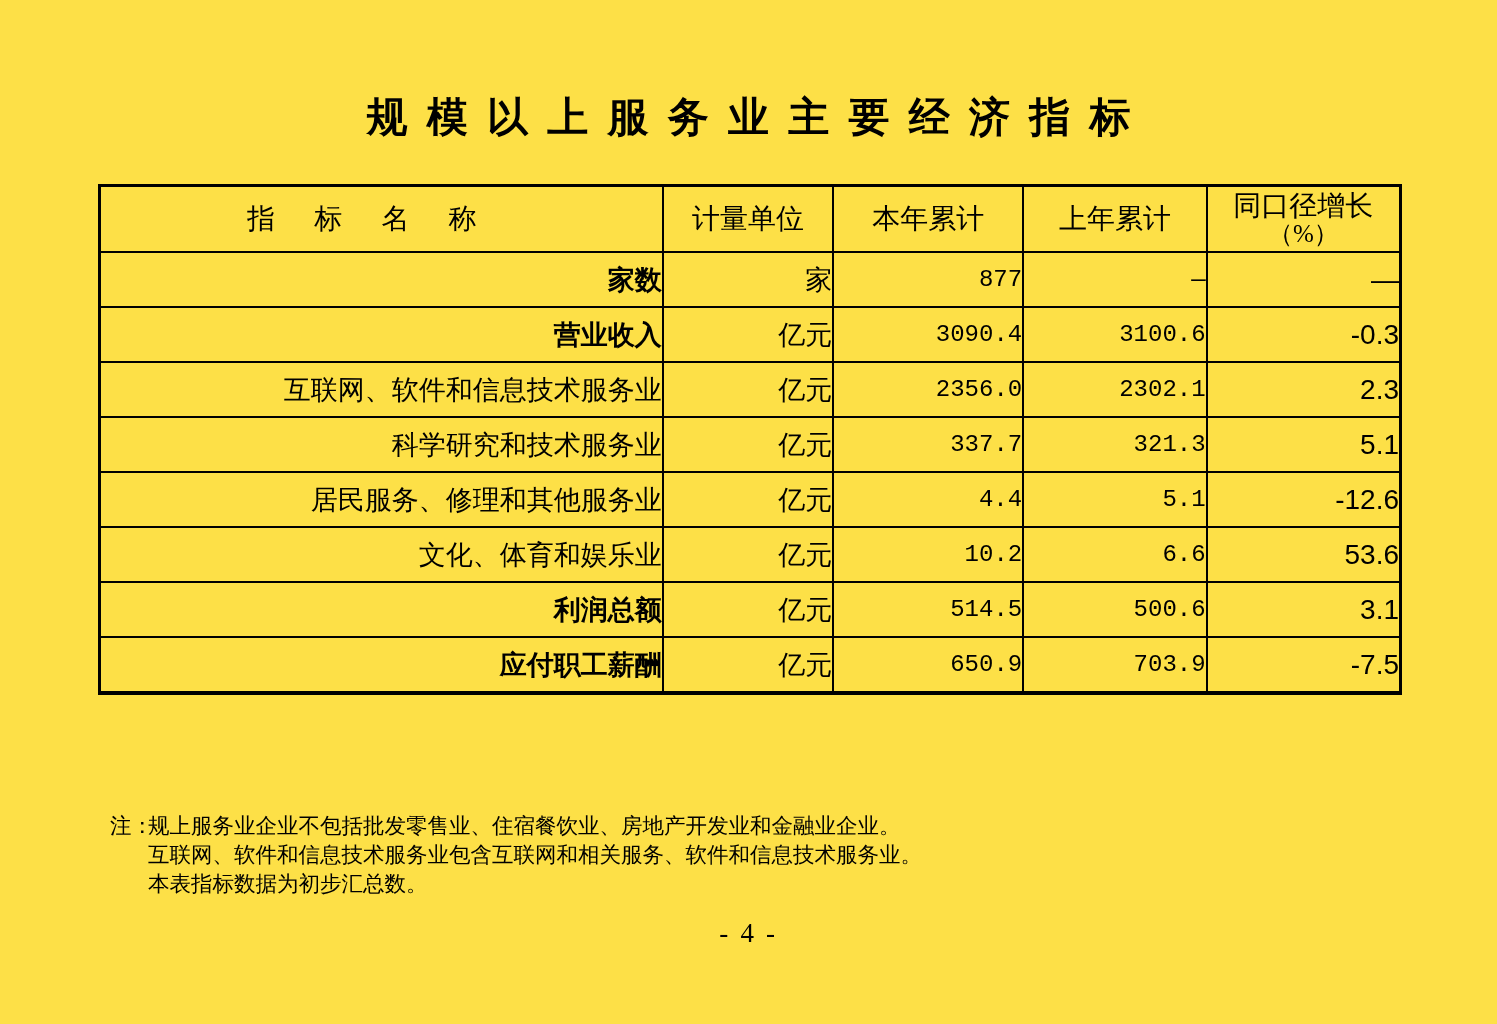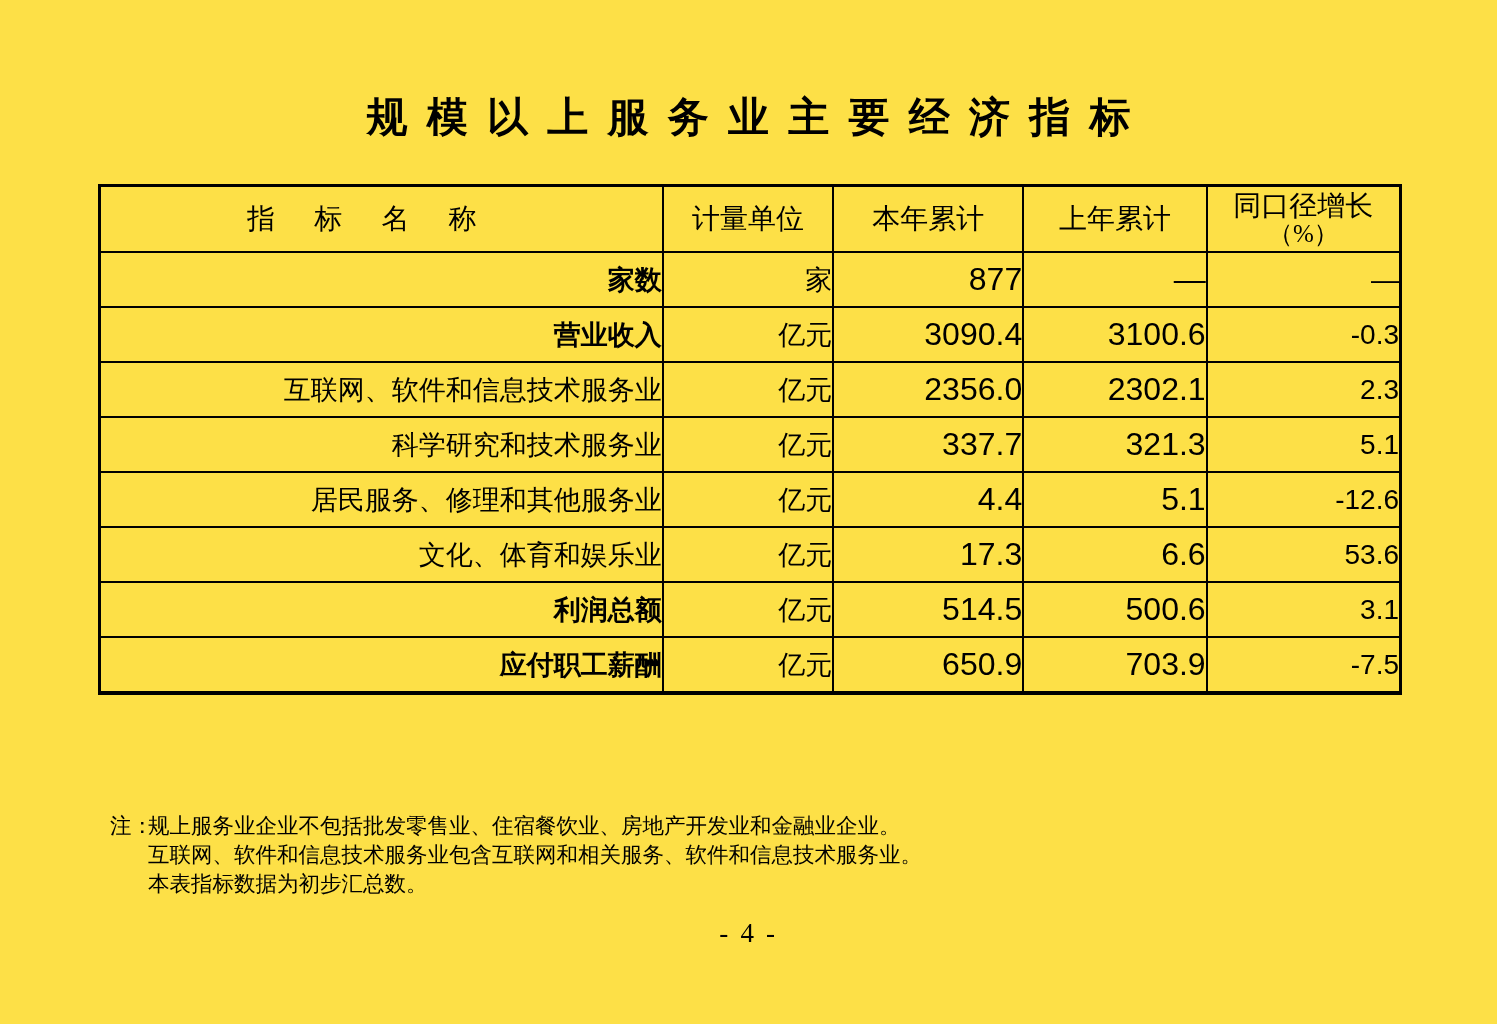--- a/index.html
+++ b/index.html
@@ -67,22 +67,22 @@
     padding-left: 13px;
     text-align: left;
   }
   td.c-name.bold { font-weight: bold; }
   td.c-name.indent { padding-left: 46px; }
   td.c-unit {
     font-size: 27px;
     text-align: center;
   }
   td.c-num {
-    font-family: Liberation Sans, sans-serif;
-    font-size: 32px;
+    font-family: Liberation Mono, monospace;
+    font-size: 24px;
     text-align: right;
     padding-right: 36px;
   }
   td.c-growth {
     font-family: "Liberation Sans", "DejaVu Sans", sans-serif;
     font-size: 28px;
     text-align: center;
   }
   .notes {
     position: absolute;
@@ -164,21 +164,21 @@
           <tr>
       <td class="c-name indent">居民服务、修理和其他服务业</td>
       <td class="c-unit">亿元</td>
       <td class="c-num">4.4</td>
       <td class="c-num">5.1</td>
       <td class="c-growth">-12.6</td>
     </tr>
           <tr>
       <td class="c-name indent">文化、体育和娱乐业</td>
       <td class="c-unit">亿元</td>
-      <td class="c-num">17.3</td>
+      <td class="c-num">10.2</td>
       <td class="c-num">6.6</td>
       <td class="c-growth">53.6</td>
     </tr>
           <tr>
       <td class="c-name bold">利润总额</td>
       <td class="c-unit">亿元</td>
       <td class="c-num">514.5</td>
       <td class="c-num">500.6</td>
       <td class="c-growth">3.1</td>
     </tr>

